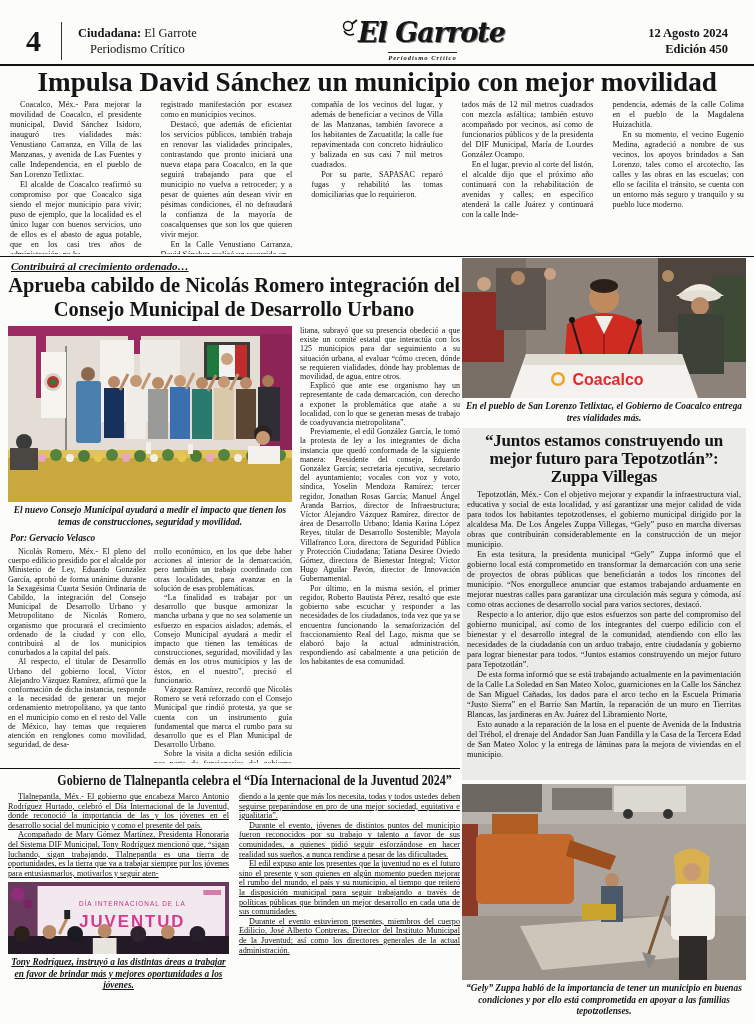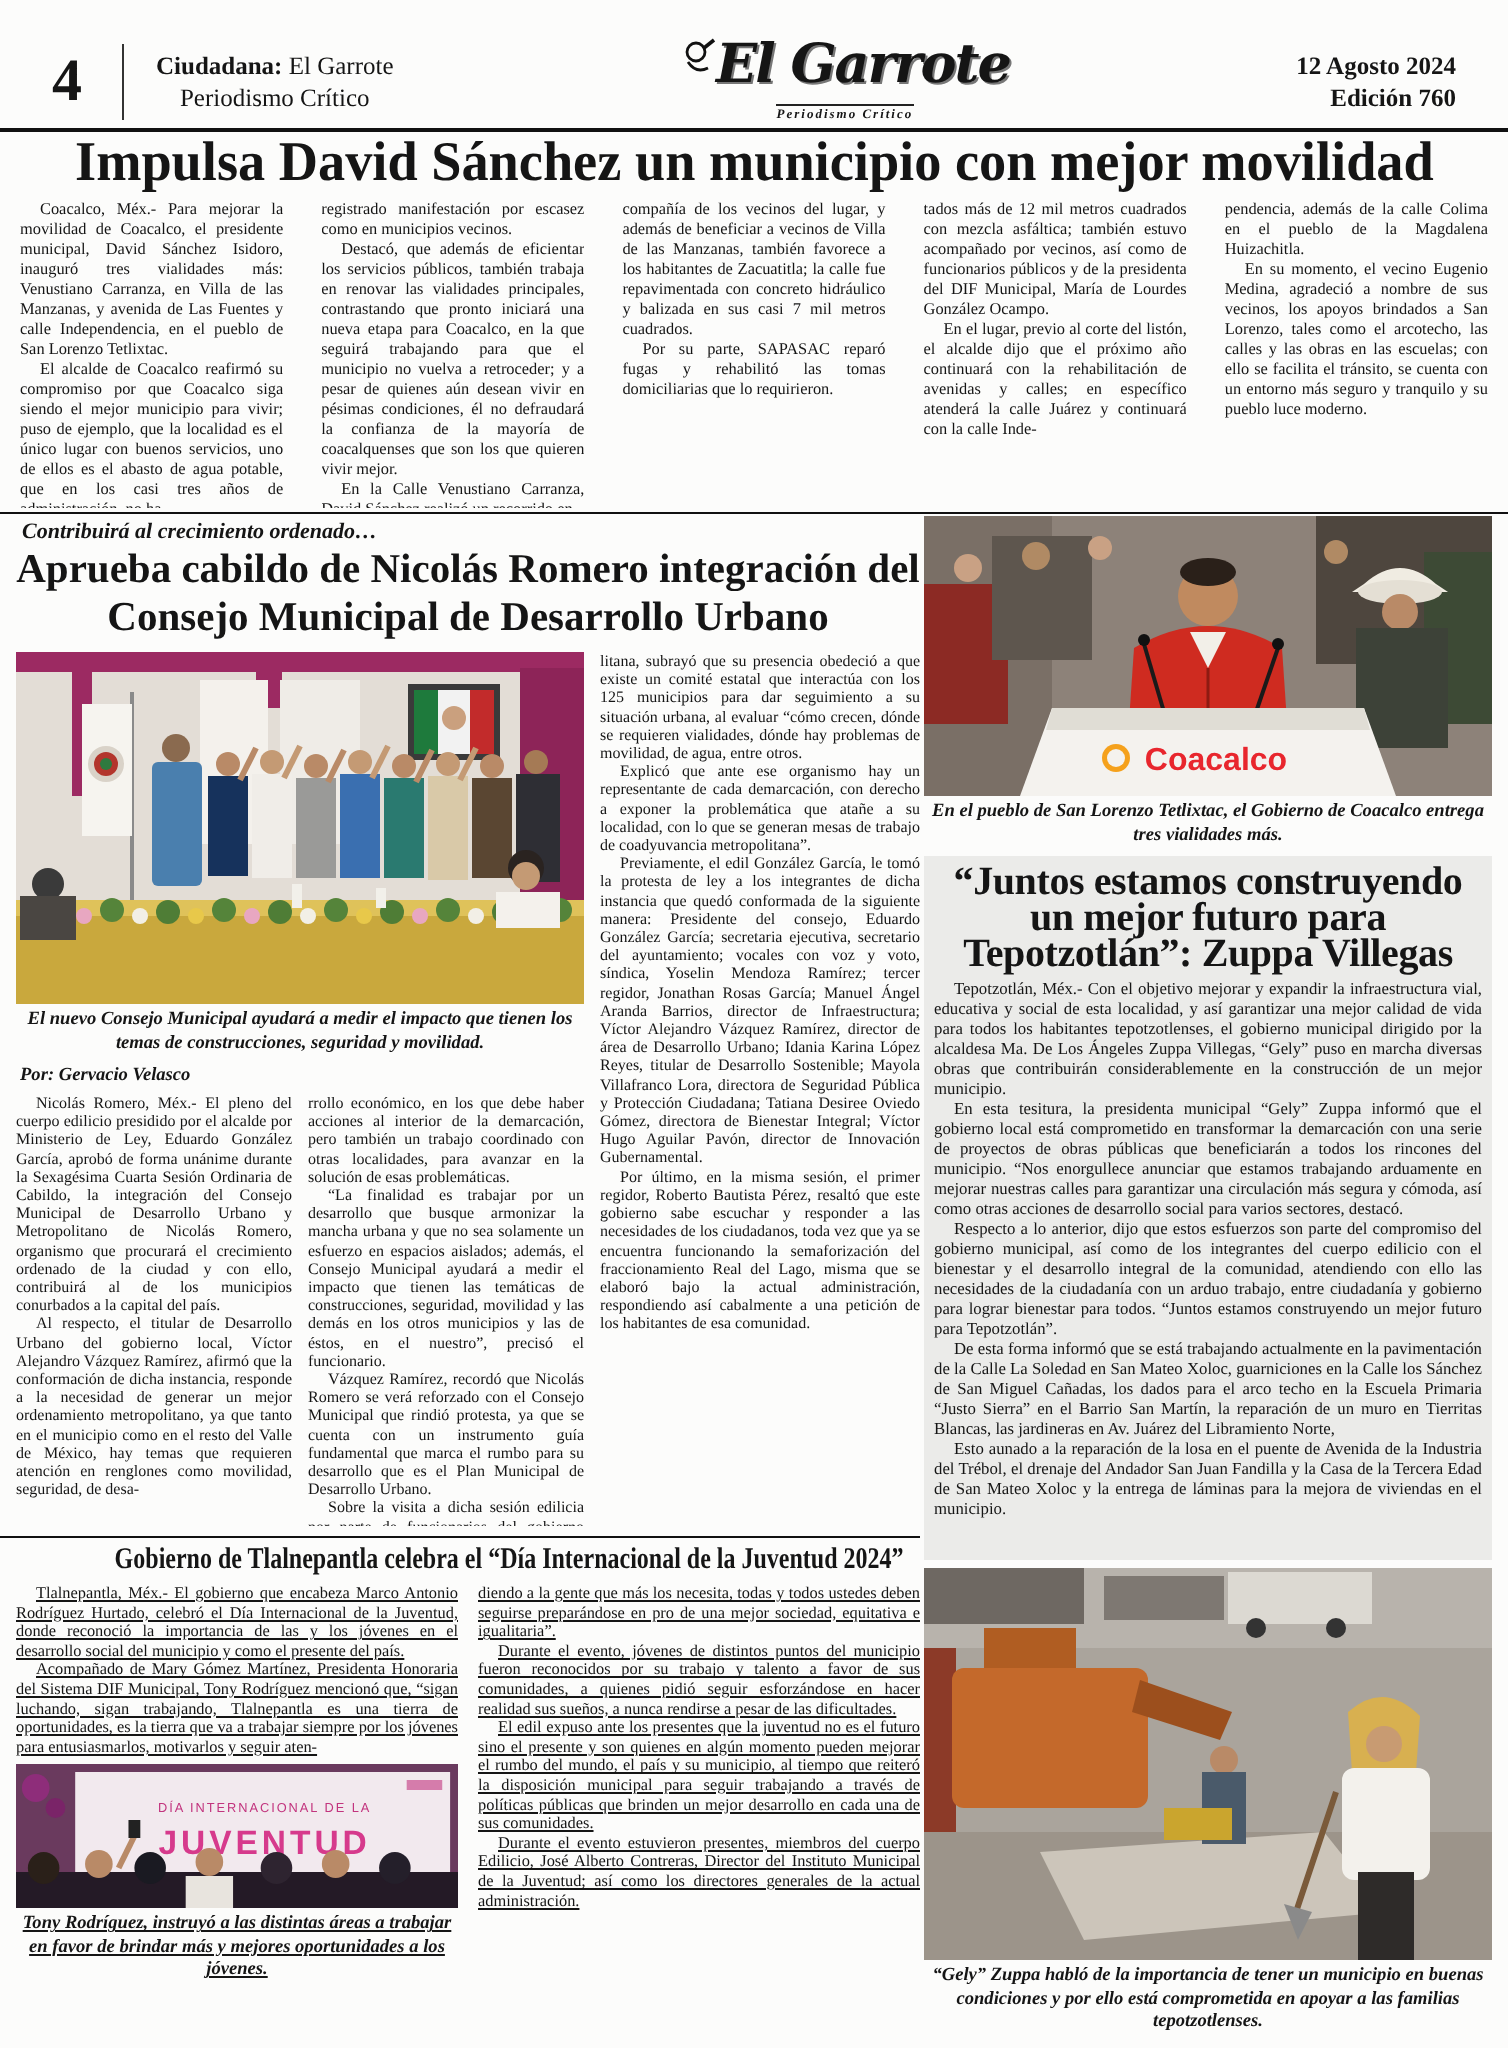--- a/index.html
+++ b/index.html
@@ -27,35 +27,35 @@
   
   .h1wrap { position:absolute; top:66px; left:1px; right:0; text-align:center; overflow:visible; }
   .h1wrap h1 { margin:0; font-size:28px; font-weight:bold; white-space:nowrap; display:inline-block;
                transform:scaleX(.97); transform-origin:50% 50%; letter-spacing:0; }
   
   .a1cols { position:absolute; top:100px; left:10px; right:10px; height:154px; display:flex; gap:19px;
             overflow:hidden; font-size:8.2px; line-height:10px; }
   .a1cols .col { flex:1; overflow:hidden; }
   
   .sec2 { position:absolute; left:8px; top:260px; width:452px; height:506px; overflow:hidden; }
-  .kicker { font-size:11px; font-weight:bold; font-style:italic; margin-left:3px; }
+  .kicker { font-size:11px; font-weight:bold; font-style:italic; margin-left:3px;text-decoration:underline; }
   .sec2 h2 { margin:1px 0 5px; font-size:20.5px; line-height:24px; text-align:center; font-weight:bold; }
   .sec2-row { display:flex; gap:8px; }
   .sec2-left { width:284px; flex:none; }
   figure { margin:0; }
   .photo { display:block; width:100%; }
   .cap { font-size:9.3px; font-weight:bold; font-style:italic; text-align:center; line-height:11.5px; margin-top:3px; }
   .byline { font-size:9.3px; font-weight:bold; font-style:italic; margin:5px 0 4px 2px; }
   .sec2-cols { display:flex; gap:8px; height:216px; overflow:hidden; font-size:8px; line-height:9.2px; }
   .sec2-cols .col { flex:1; overflow:hidden; }
   .sec2-col3 { flex:1; overflow:hidden; height:438px; font-size:8px; line-height:9.2px; }
   
   .rightcol { position:absolute; left:462px; top:258px; width:284px; height:758px; overflow:hidden; }
   .graybox { background:#ebebe9; margin-top:4px; height:352px; overflow:hidden; padding:3px 5px; box-sizing:border-box; }
-  .graybox h3 { margin:1px 0 4px; font-size:20px; line-height:18px; text-align:center; font-weight:bold; letter-spacing:-.2px; }
+  .graybox h3 { margin:1px 0 4px; font-size:17px; line-height:18px; text-align:center; font-weight:bold; letter-spacing:-.2px; }
   .graybox .body { font-size:8.4px; line-height:10px; }
   .photoC-wrap { margin-top:4px; }
   
   .sec4 { position:absolute; left:0; top:768px; width:460px; height:256px; border-top:1.5px solid #111;
           padding:2px 0 0 8px; box-sizing:border-box; overflow:hidden;text-decoration:underline; }
   .h4wrap { text-align:center; }
   .h4wrap h4 { margin:0; display:inline-block; font-size:15px; font-weight:bold; white-space:nowrap;
                transform:scaleX(.8); transform-origin:50% 50%; }
   .sec4-cols { display:flex; gap:10px; margin-top:3px; height:228px; overflow:hidden;
                font-size:8.2px; line-height:9.6px; }
@@ -81,21 +81,21 @@
             <circle cx="8" cy="7" r="4.5" fill="none" stroke="#111" stroke-width="1.4"></circle>
             <path d="M4 12 q4 6 10 3" stroke="#111" fill="none" stroke-width="1.4"></path>
             <line x1="12" y1="5" x2="17" y2="1" stroke="#111" stroke-width="1.8"></line>
           </svg>
       </span><span class="logotitle">El Garrote</span>
       <br>
       <span class="logosub">Periodismo Crítico</span>
     </div>
     <div class="dateblock">
       <div>12 Agosto 2024</div>
-      <div>Edición 760</div>
+      <div>Edición 450</div>
     </div>
   </header>
   <div class="rule hdr-rule"></div>
 
   <div class="h1wrap">
     <h1>Impulsa David Sánchez un municipio con mejor movilidad</h1>
   </div>
   <div class="a1cols jtext">
     <div class="col">
         <p>Coacalco, Méx.- Para mejorar la movilidad de Coacalco, el presidente municipal, David Sánchez Isidoro, inauguró tres vialidades más: Venustiano Carranza, en Villa de las Manzanas, y avenida de Las Fuentes y calle Independencia, en el pueblo de San Lorenzo Tetlixtac.</p>

